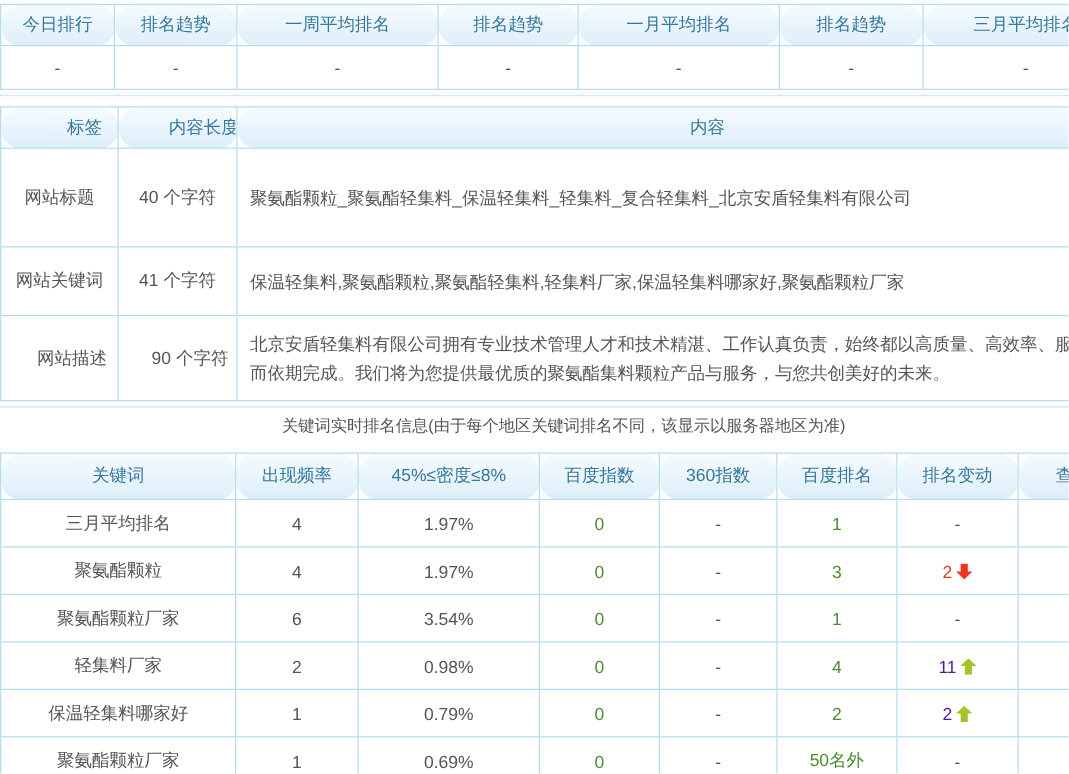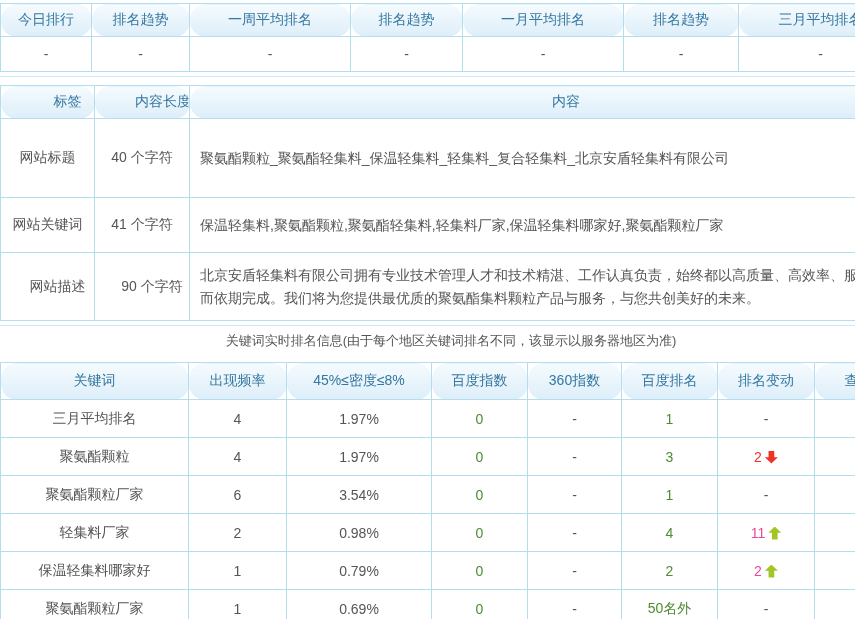--- a/index.html
+++ b/index.html
@@ -58,21 +58,21 @@
   .num-green { color: #4e8b31; }
   .change-cell .num { font-size: 14px; }
   .change-cell .arrow {
     display: none;
     width: 13px; height: 13px;
     margin-left: 3px;
     vertical-align: -2px;
   }
   .change-cell.dir-up .arrow,
   .change-cell.dir-down .arrow { display: inline-block; }
-  .change-cell.dir-up .num { color: #ec4899; }
+  .change-cell.dir-up .num { color: #4c1d95; }
   .change-cell.dir-up .arrow {
     background: #a4c527;
     clip-path: polygon(50% 0, 100% 48%, 72% 48%, 72% 100%, 28% 100%, 28% 48%, 0 48%);
   }
   .change-cell.dir-down .num { color: #e8352a; }
   .change-cell.dir-down .arrow {
     background: #f03424;
     clip-path: polygon(50% 100%, 100% 52%, 72% 52%, 72% 0, 28% 0, 28% 52%, 0 52%);
   }
 </style>

